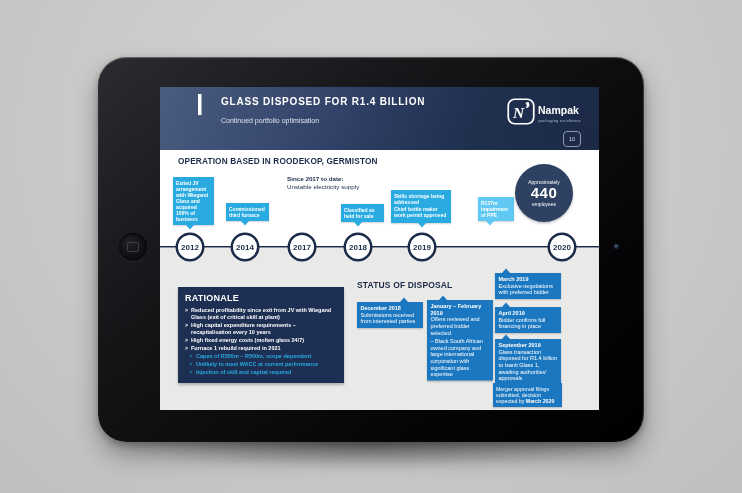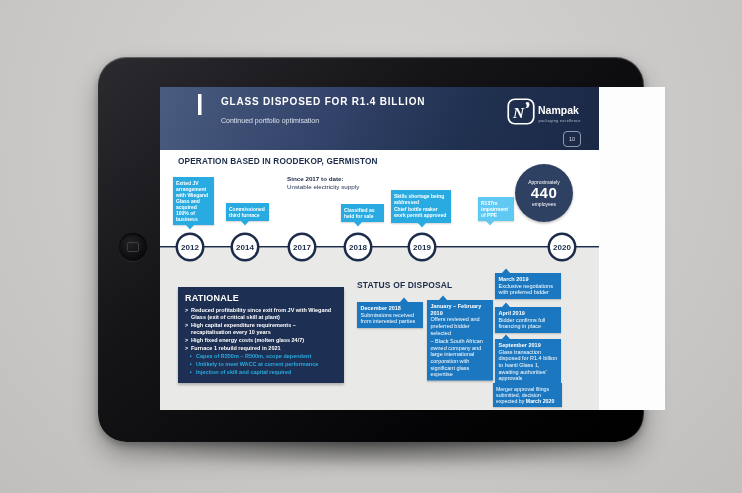--- a/index.html
+++ b/index.html
@@ -13,21 +13,21 @@
   .tablet{position:absolute;left:98px;top:57px;width:546px;height:385px;border-radius:28px;
     background:linear-gradient(140deg,#2b2b30 0%,#151518 35%,#050507 75%,#000 100%);
     box-shadow:0 14px 26px rgba(0,0,0,.30), 0 3px 7px rgba(0,0,0,.28),
       inset 0 1px 1px rgba(255,255,255,.28), inset -1px 0 1px rgba(255,255,255,.18);}
   .home-btn{position:absolute;left:21px;top:176px;width:28px;height:28px;border-radius:50%;
     background:radial-gradient(circle at 40% 35%, #232327 0%, #0b0b0e 70%);
     box-shadow:inset 0 1px 2px rgba(0,0,0,.9), 0 1px 1px rgba(255,255,255,.08);}
   .home-glyph{position:absolute;left:8px;top:9px;width:10px;height:8px;border:1.6px solid #3e3e44;border-radius:2px;}
   .camera{position:absolute;left:516px;top:187px;width:5px;height:5px;border-radius:50%;
     background:radial-gradient(circle at 35% 35%, #46597a, #121a28 75%);}
-  .screen{position:absolute;left:62px;top:30px;width:505px;height:323px;background:#fdfdfd;overflow:hidden;}
+  .screen{position:absolute;left:62px;top:30px;width:439px;height:323px;background:#fdfdfd;overflow:hidden;}
   
   .slide{position:absolute;left:0;top:0;width:878px;height:646px;background:#fff;
     transform:scale(.5);transform-origin:top left;}
   .gray-band{position:absolute;left:0;top:322px;width:878px;height:324px;background:#e9e9e8;}
   
   .hdr{position:absolute;left:0;top:0;width:878px;height:126px;
     background:linear-gradient(112deg,#4a5c80 0%,#33436a 38%,#20304f 70%,#1b2947 100%);}
   .hdr-bar{position:absolute;left:76px;top:14px;width:7px;height:42px;background:#fff;}
   .title{position:absolute;left:122px;top:18px;font-size:20px;font-weight:bold;color:#fff;letter-spacing:1.6px;white-space:nowrap;}
   .subtitle{position:absolute;left:122px;top:58px;font-size:14px;color:#dde3ee;}

